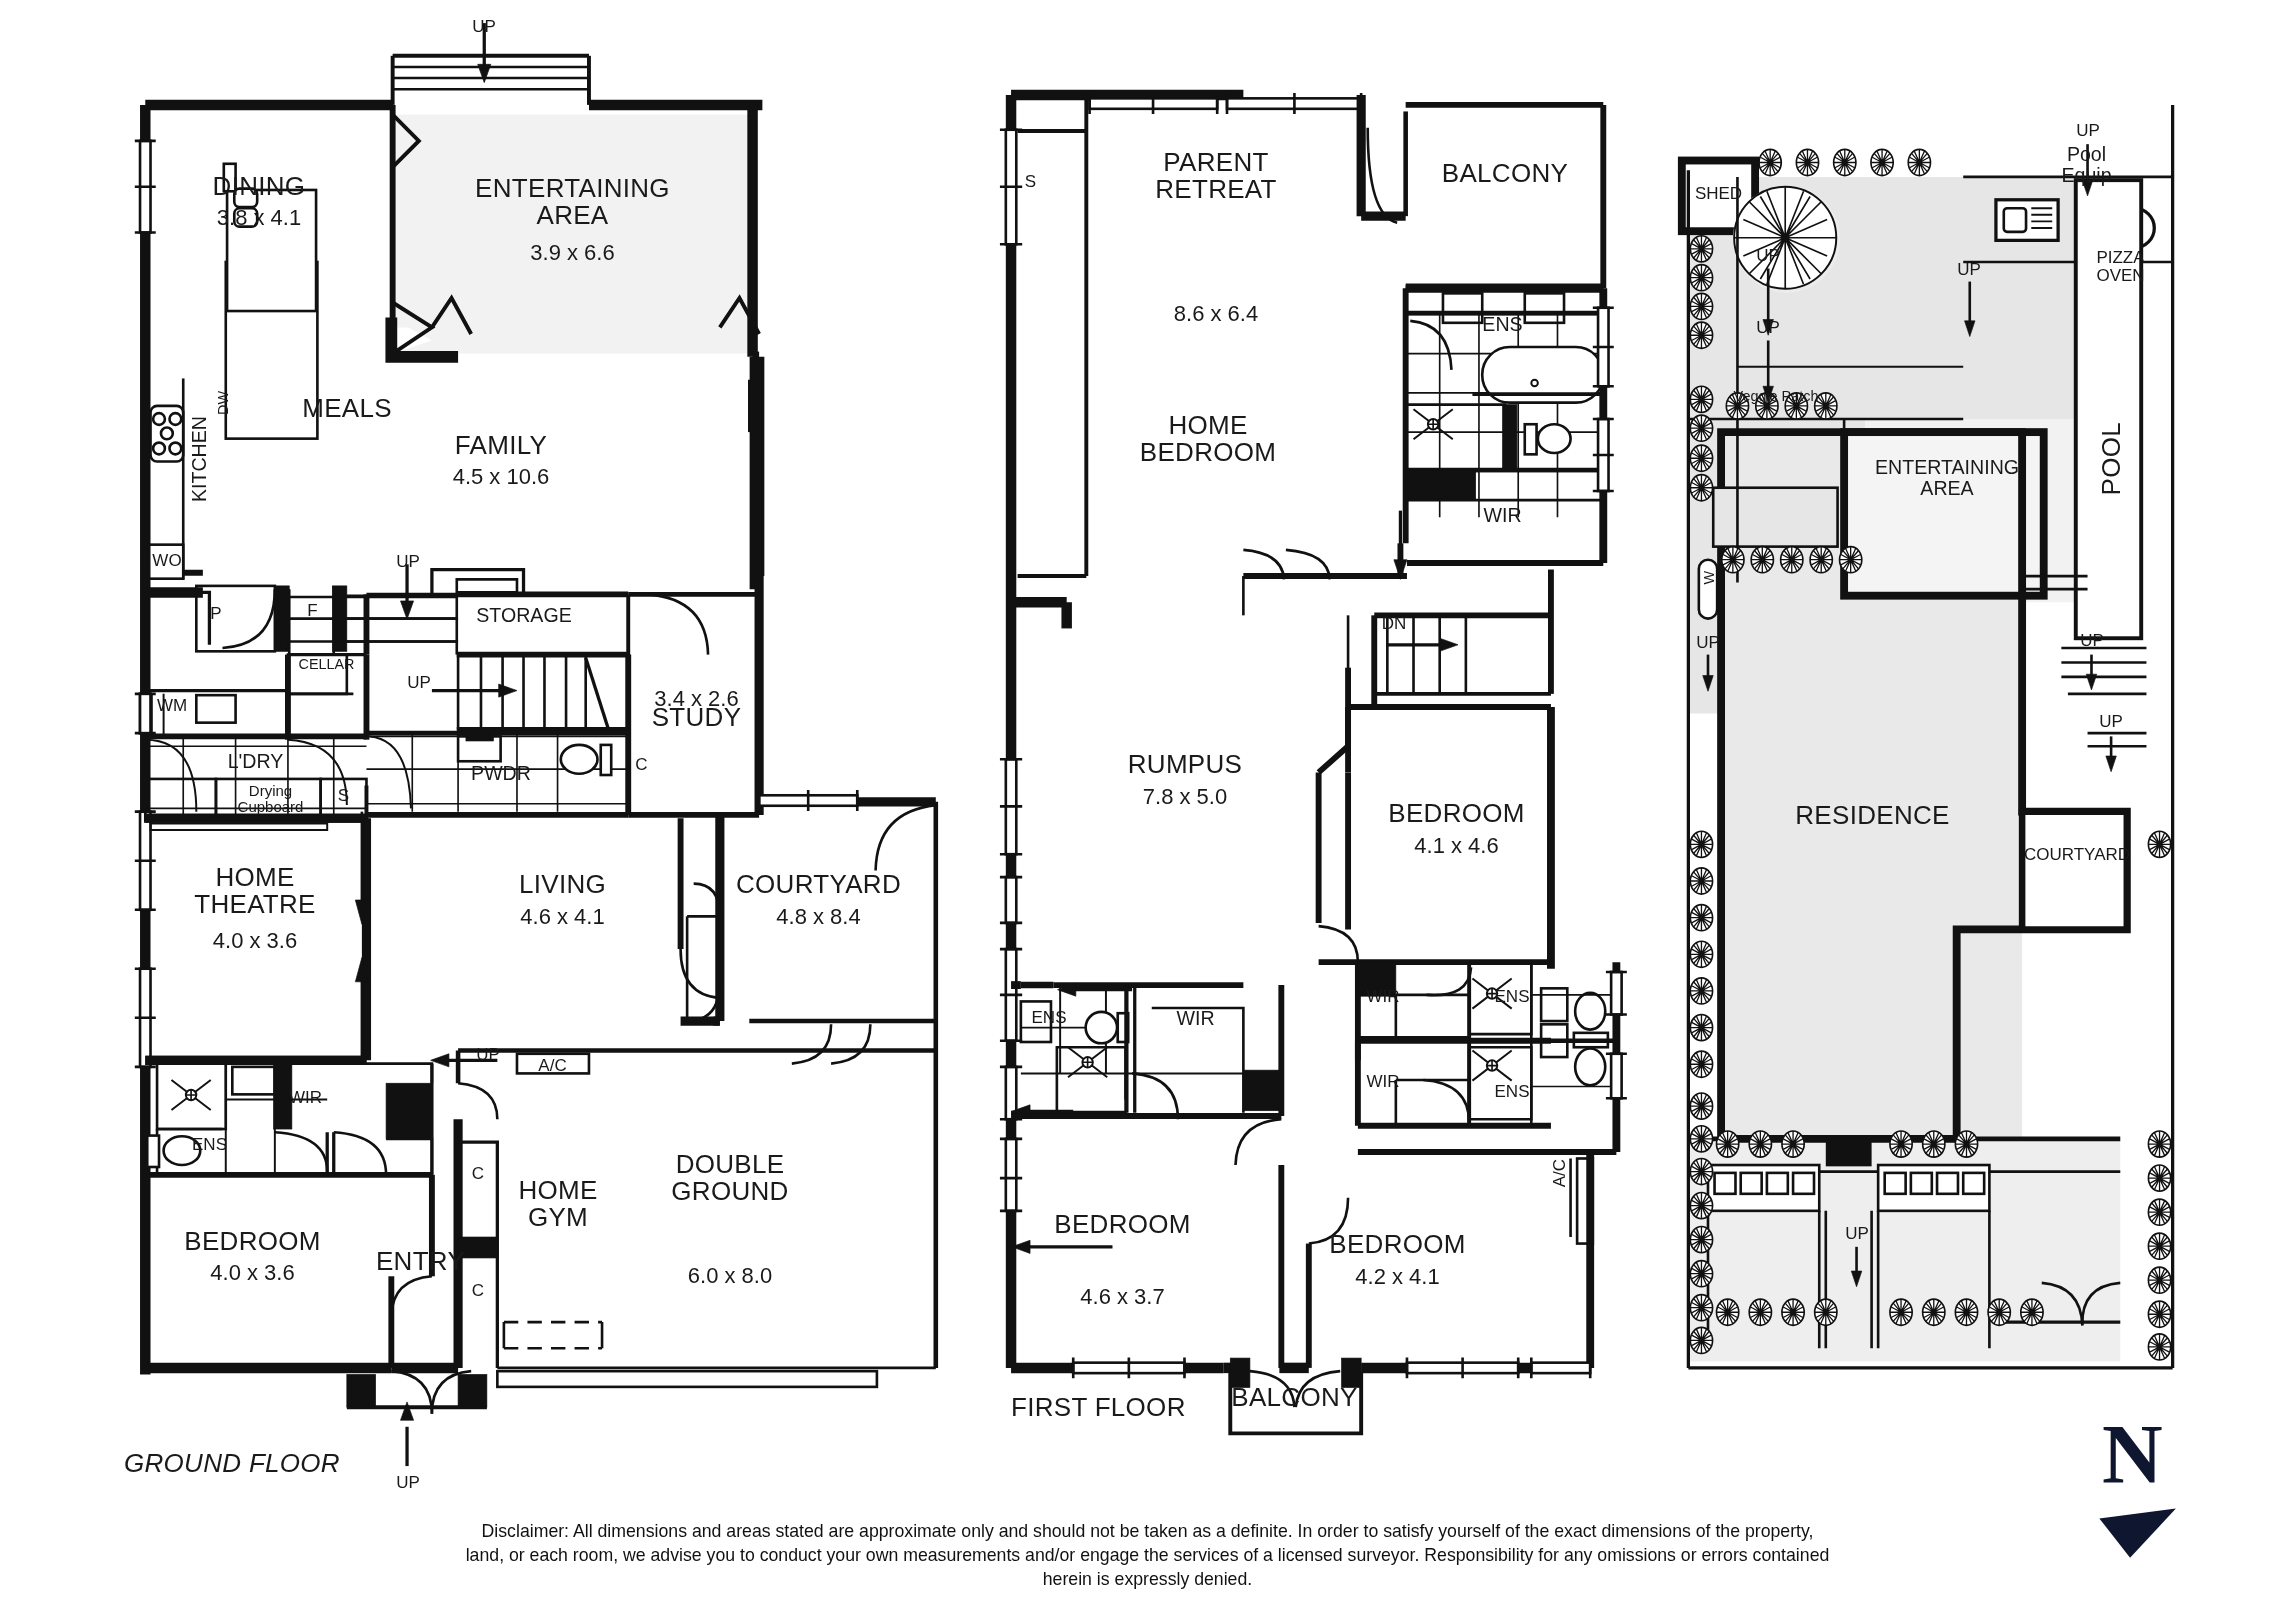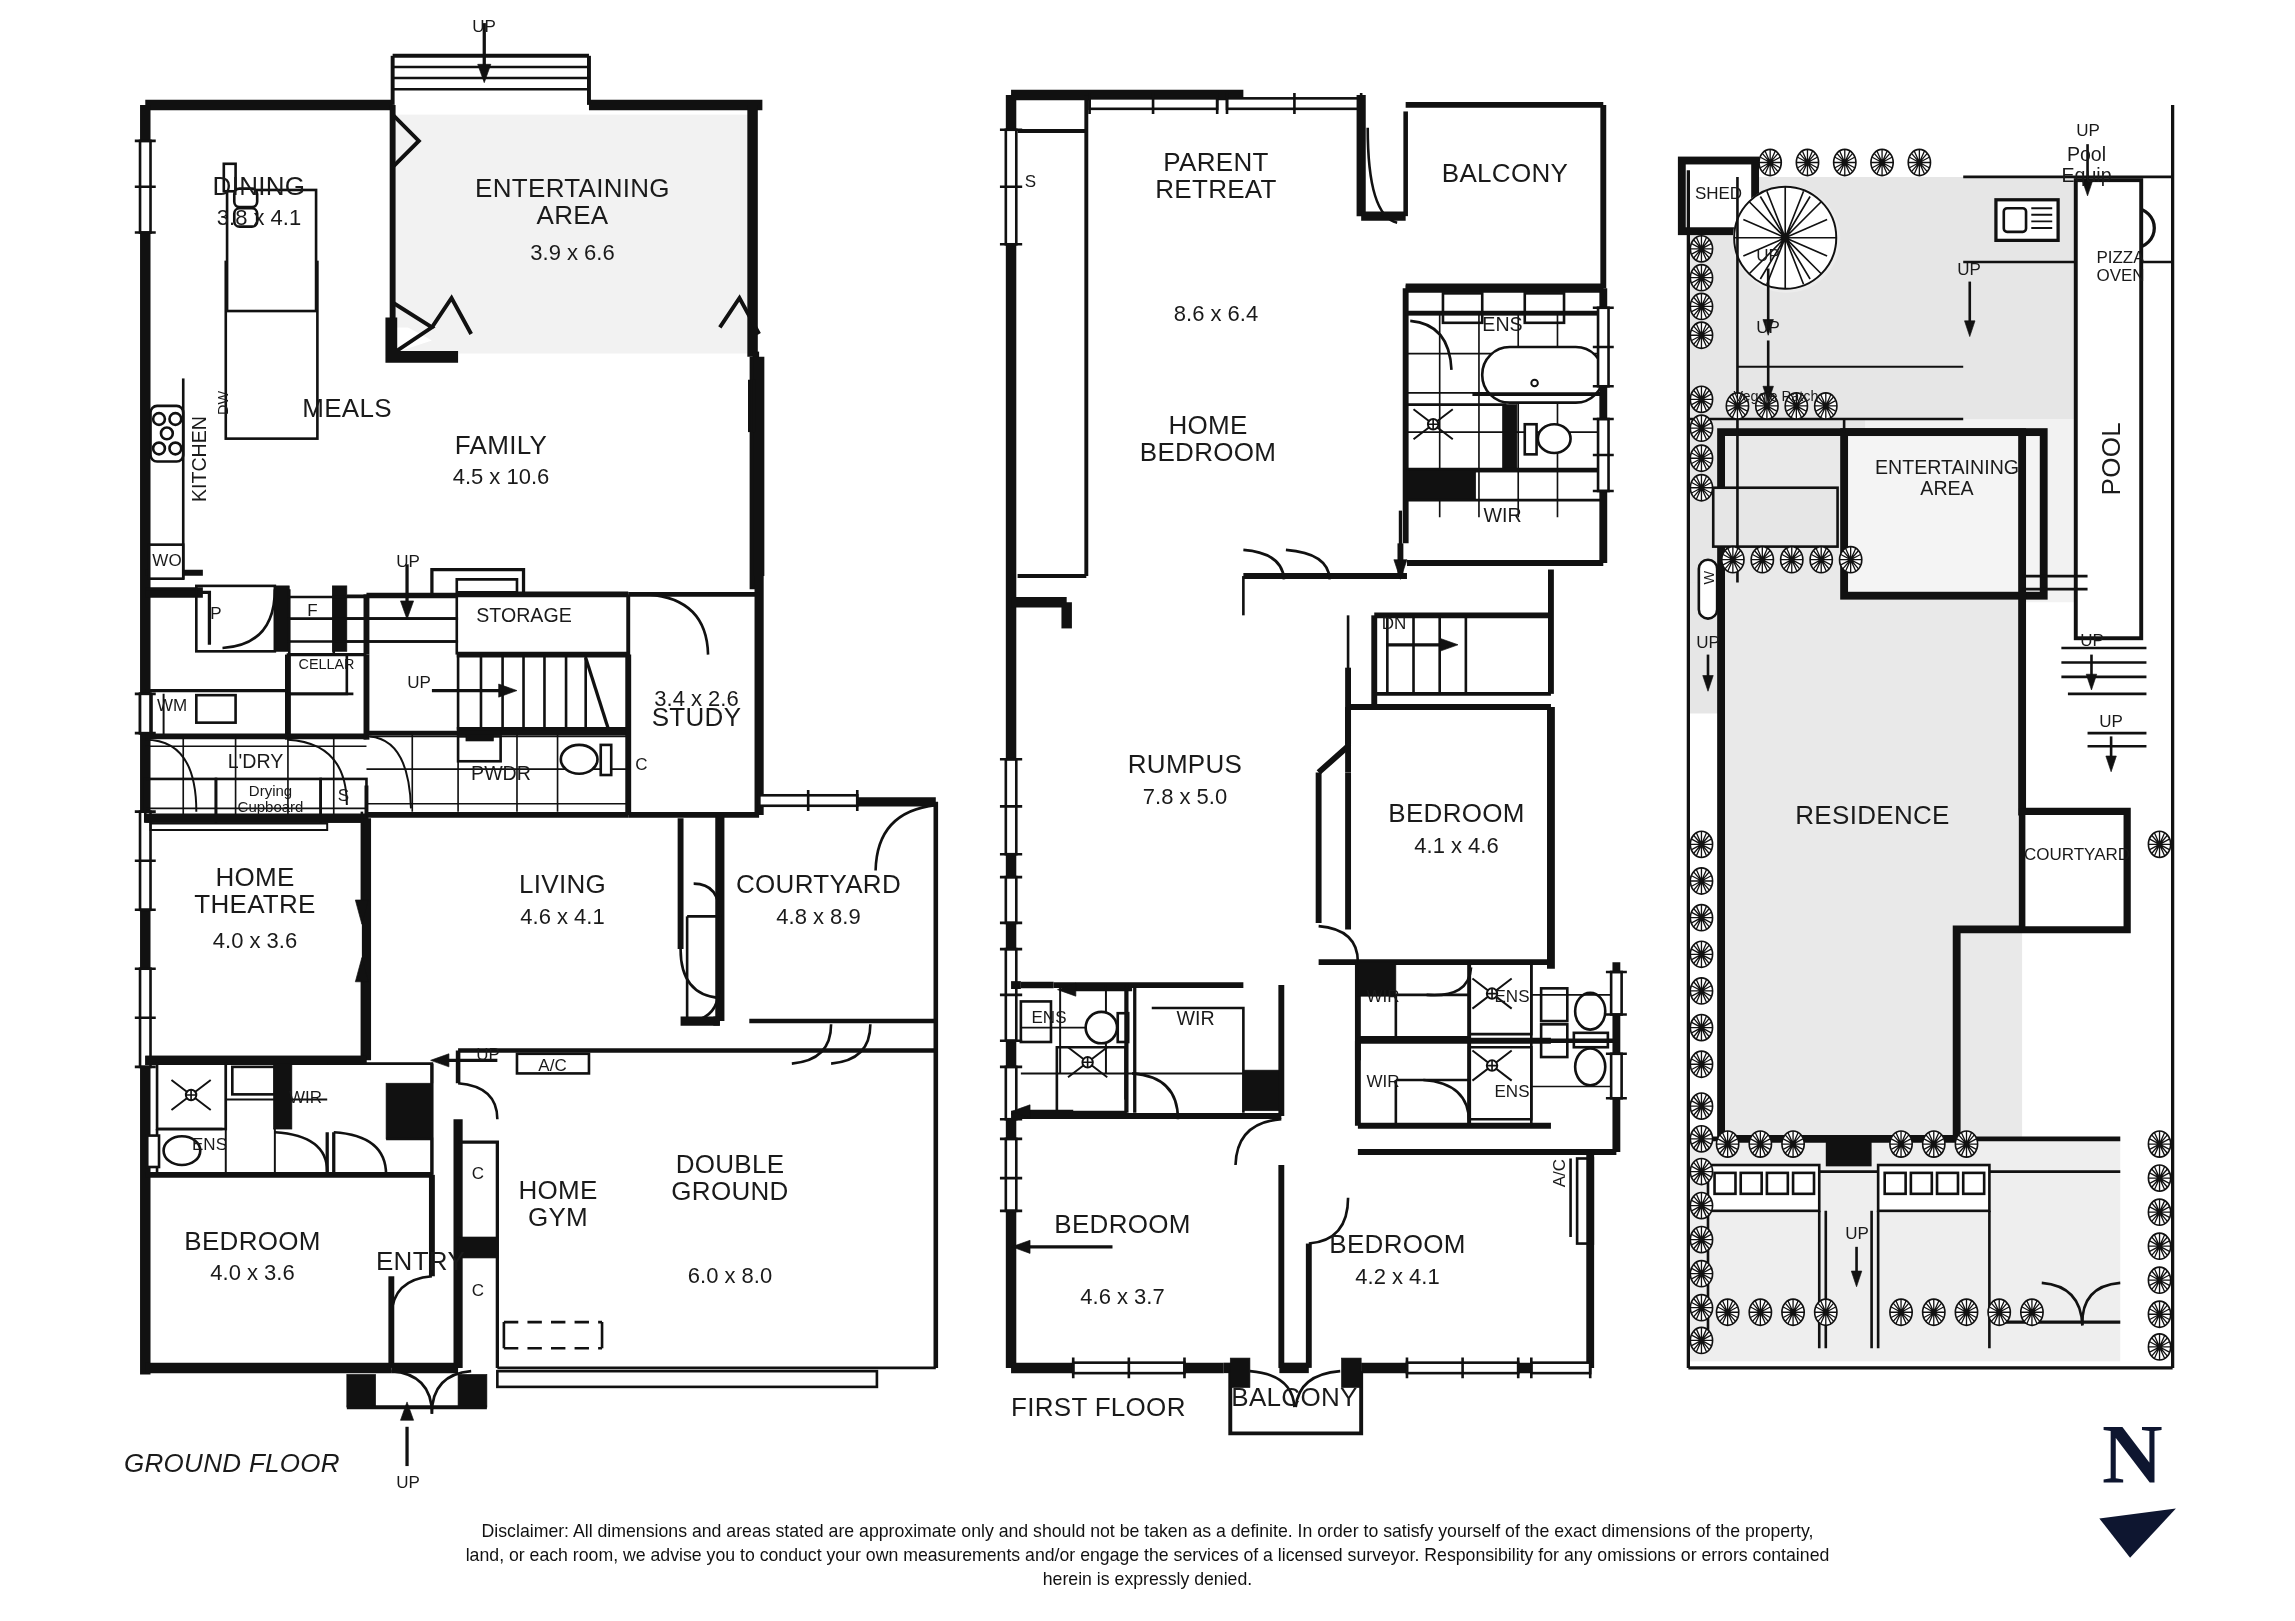--- a/index.html
+++ b/index.html
@@ -676,21 +676,21 @@
 <div class="lbl room-dim" style="left:628px;top:687px;width:137px;">3.4 x 2.6</div>
 
 <div class="lbl room-name" style="left:170px;top:864px;width:170px;">HOME
 THEATRE</div>
 <div class="lbl room-dim" style="left:170px;top:929px;width:170px;">4.0 x 3.6</div>
 
 <div class="lbl room-name" style="left:484px;top:871px;width:157px;">LIVING</div>
 <div class="lbl room-dim" style="left:484px;top:905px;width:157px;">4.6 x 4.1</div>
 
 <div class="lbl room-name" style="left:727px;top:871px;width:183px;">COURTYARD</div>
-<div class="lbl room-dim" style="left:727px;top:905px;width:183px;">4.8 x 8.9</div>
+<div class="lbl room-dim" style="left:727px;top:905px;width:183px;">4.8 x 8.4</div>
 
 <div class="lbl xs" style="left:180px;top:1136px;width:59px;">ENS</div>
 <div class="lbl xs" style="left:276px;top:1089px;width:59px;">WIR</div>
 
 <div class="lbl room-name" style="left:164px;top:1228px;width:177px;">BEDROOM</div>
 <div class="lbl room-dim" style="left:164px;top:1261px;width:177px;">4.0 x 3.6</div>
 
 <div class="lbl room-name" style="left:355px;top:1248px;width:131px;">ENTRY</div>
 
 <div class="lbl xs" style="left:520px;top:1057px;width:65px;">A/C</div>

